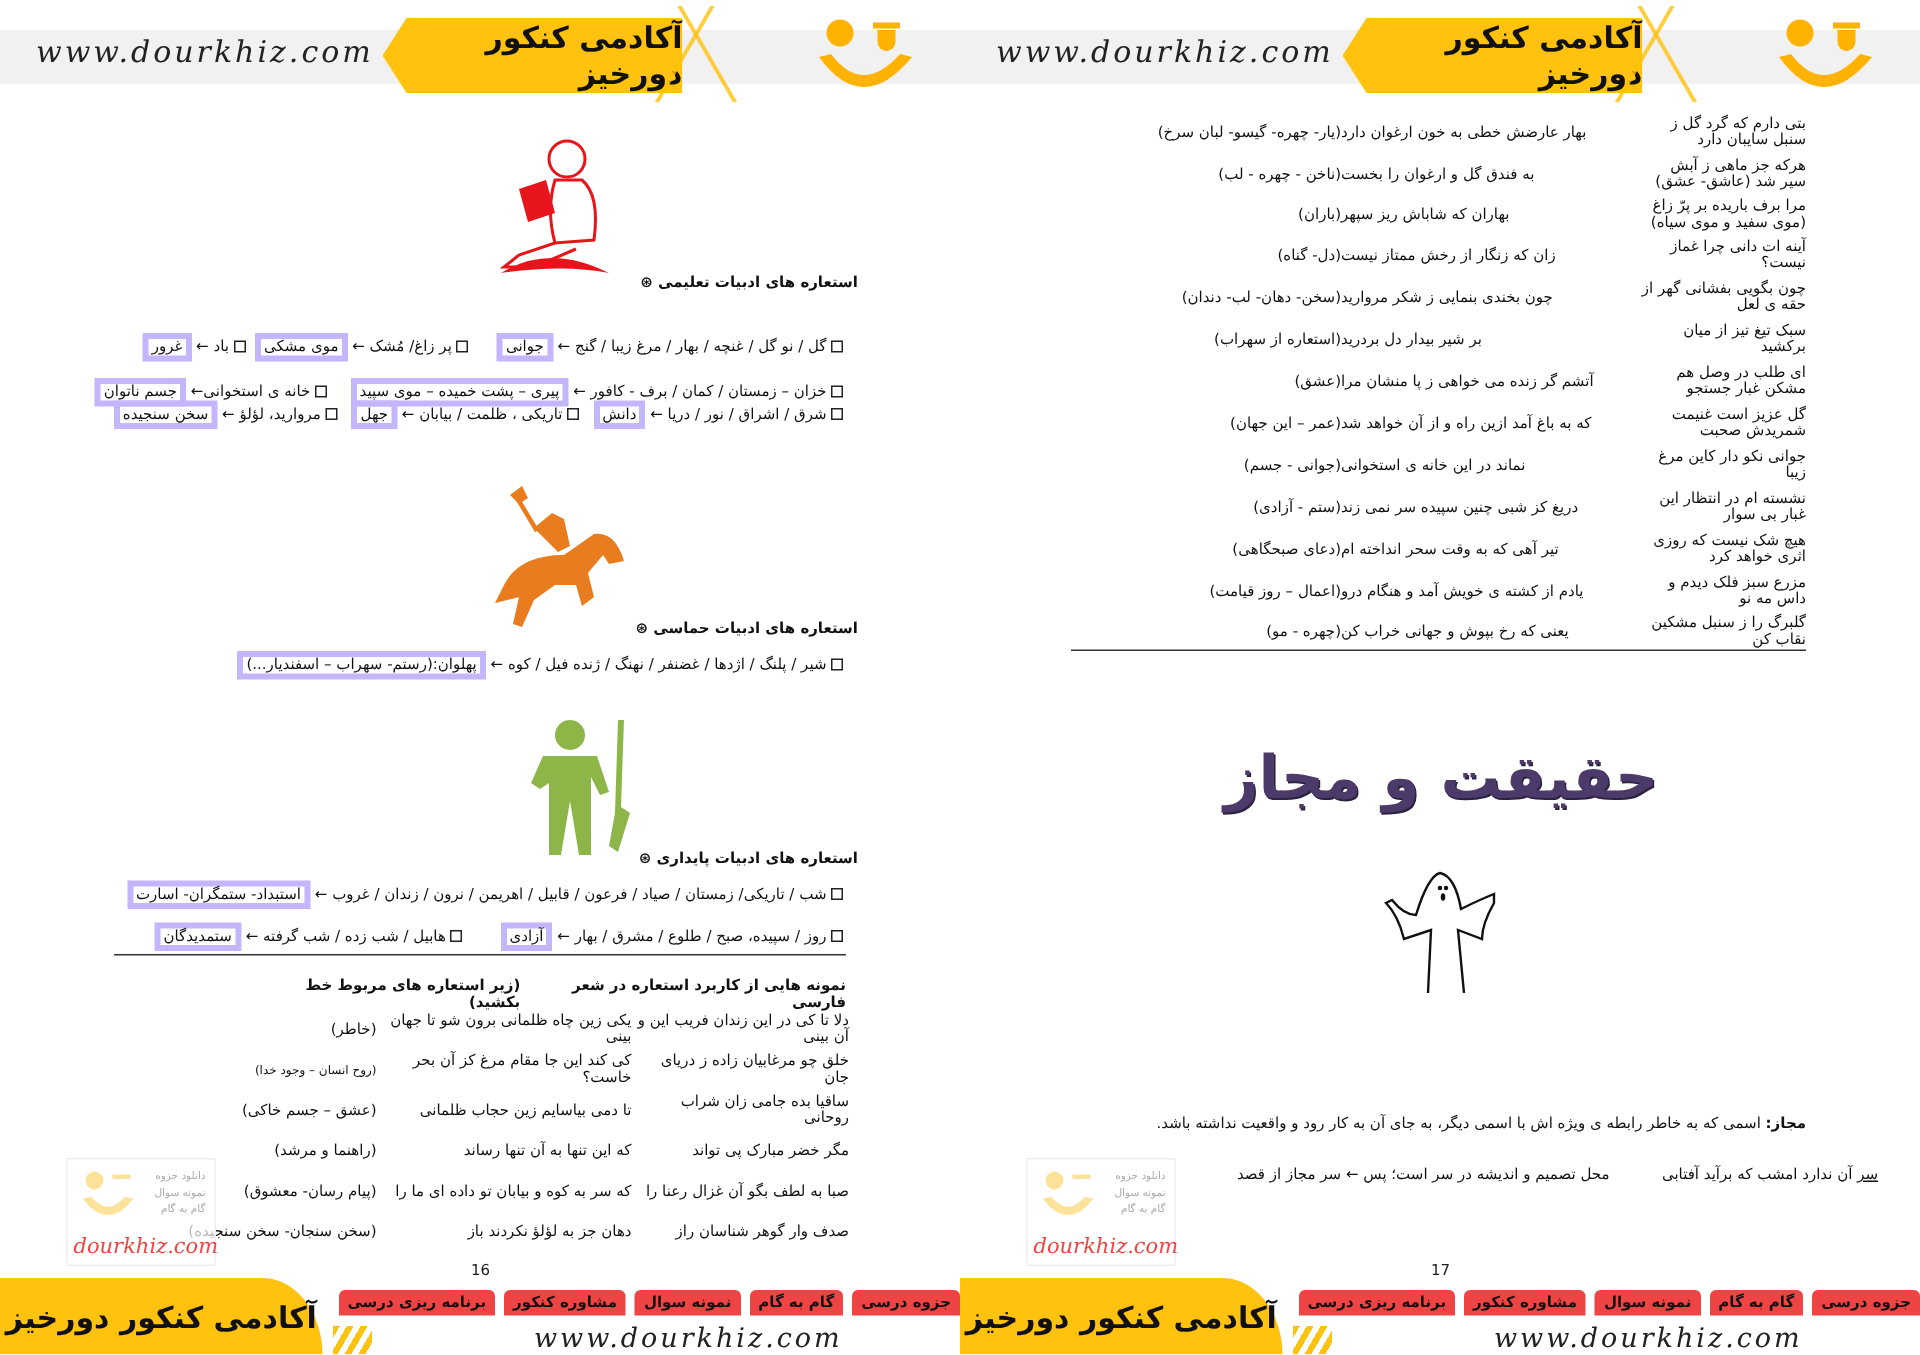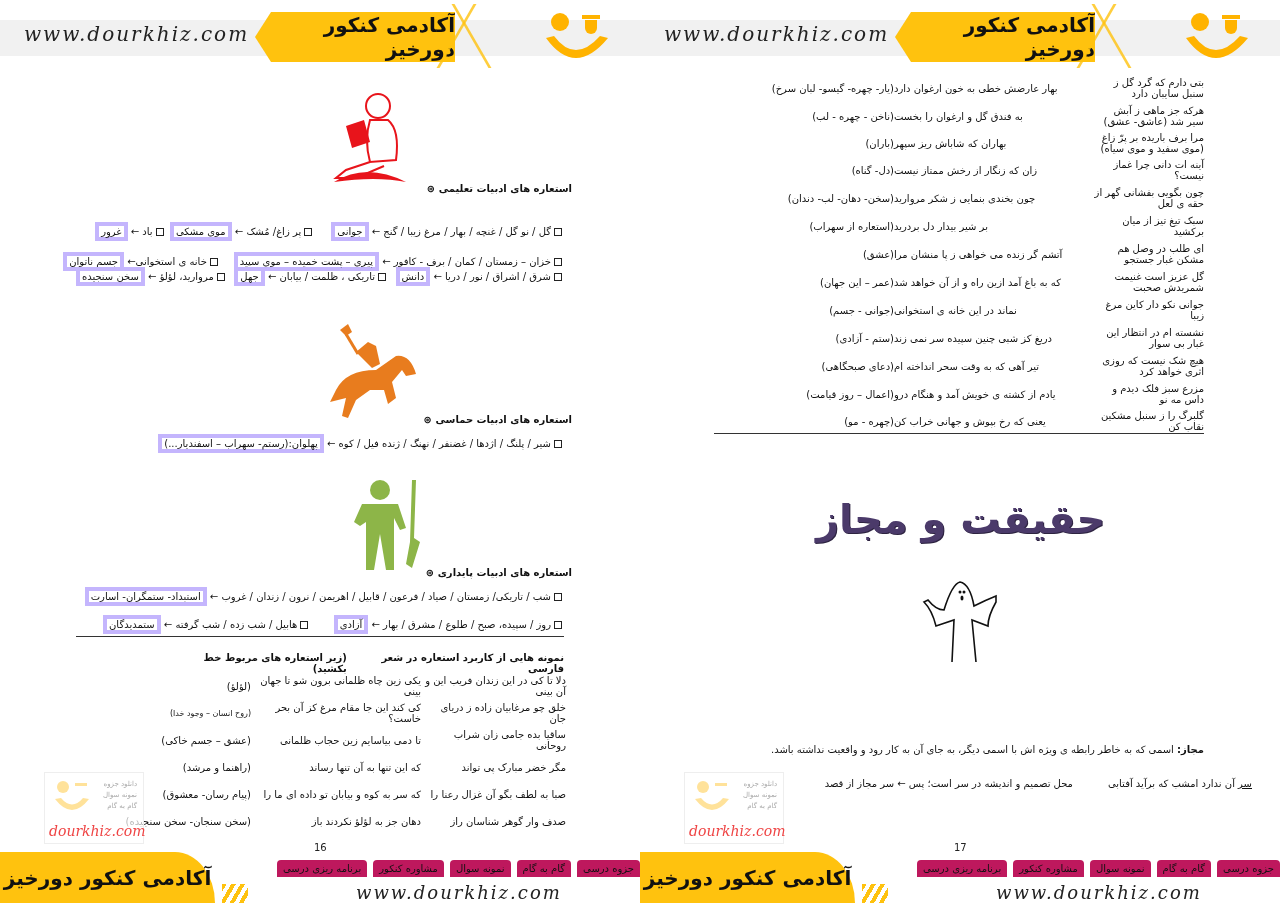--- a/index.html
+++ b/index.html
@@ -12,21 +12,21 @@
 .hdr-url{position:absolute;left:24px;top:22px;font-family:"DejaVu Serif",serif;font-style:italic;font-size:20px;letter-spacing:2px;color:#222}
 .hdr-tag{position:absolute;left:255px;top:12px;width:200px;height:50px;background:#ffc20e;clip-path:polygon(8% 0,100% 0,100% 100%,8% 100%,0 50%);display:flex;align-items:center;justify-content:center;font-weight:bold;font-size:20px;color:#111;direction:rtl}
 .hdr-chev{position:absolute;left:455px;top:4px;width:40px;height:64px;border-left:3px solid #ffc20e;transform:skewX(-30deg);opacity:.8}
 .hdr-chev2{position:absolute;left:470px;top:4px;width:40px;height:64px;border-left:3px solid #ffc20e;transform:skewX(30deg);opacity:.8}
 .logo{position:absolute;left:530px;top:6px;width:90px;height:60px}
 
 .ftr{position:absolute;left:0;top:840px;width:640px;height:63px}
 .ftr-brand{position:absolute;left:0;top:12px;width:215px;height:51px;background:#ffc20e;border-top-right-radius:40px 51px;display:flex;align-items:center;justify-content:center;font-weight:bold;font-size:20px;direction:rtl;color:#111}
 .ftr-num{position:absolute;left:314px;top:2px;font-size:10px;color:#222}
 .ftr-tabs{position:absolute;left:218px;top:20px;width:422px;display:flex;gap:6px;justify-content:flex-end;padding-right:0}
-.ftr-tab{background:#be185d;font-size:10px;font-weight:normal;padding:3px 6px;border-radius:4px 4px 0 0;direction:rtl;white-space:nowrap}
+.ftr-tab{background:#ef4444;font-size:10px;font-weight:bold;padding:3px 6px;border-radius:4px 4px 0 0;direction:rtl;white-space:nowrap}
 .ftr-url{position:absolute;left:356px;top:42px;font-family:"DejaVu Serif",serif;font-style:italic;font-size:18px;letter-spacing:2px;color:#222}
 .ftr-slash{position:absolute;left:222px;top:44px;width:26px;height:19px;background:repeating-linear-gradient(120deg,#ffc20e 0 4px,transparent 4px 8px)}
 
 .rtl{direction:rtl;text-align:right}
 .sec-title{position:absolute;right:68px;font-size:10px;font-weight:bold}
 .row{position:absolute;right:78px;font-size:10px;white-space:nowrap;direction:rtl}
 .box{border:4px solid #c4b5fd;padding:0 2px}
 .chk{display:inline-block;width:8px;height:8px;border:1px solid #222;margin-left:3px;vertical-align:middle}
 .poem{position:absolute;left:76px;width:490px;font-size:10px;direction:rtl;display:flex;height:16px;align-items:center}
 .poem .a{width:175px;text-align:right}
@@ -117,21 +117,21 @@
   <div class="hr" style="left:76px;top:636px;width:488px"></div>
 
   <div class="rtl" style="position:absolute;left:170px;top:652px;width:394px;font-size:10px;font-weight:bold;display:flex;justify-content:space-between">
     <span>نمونه هایی از کاربرد استعاره در شعر فارسی</span>
     <span>(زیر استعاره های مربوط خط بکشید)</span>
   </div>
 
   <div class="poem" style="top:678px">
         <span class="c">دلا تا کی در این زندان فریب این و آن بینی</span>
         <span class="b">یکی زین چاه ظلمانی برون شو تا جهان بینی</span>
-        <span class="a">(لؤلؤ)</span>
+        <span class="a">(خاطر)</span>
       </div>
   <div class="poem" style="top:705px">
         <span class="c">خلق چو مرغابیان زاده ز دریای جان</span>
         <span class="b">کی کند این جا مقام مرغ کز آن بحر خاست؟</span>
         <span class="a" style="font-size:8px">(روح انسان – وجود خدا)</span>
       </div>
   <div class="poem" style="top:732px">
         <span class="c">ساقیا بده جامی زان شراب روحانی</span>
         <span class="b">تا دمی بیاسایم زین حجاب ظلمانی</span>
         <span class="a">(عشق – جسم خاکی)</span>

